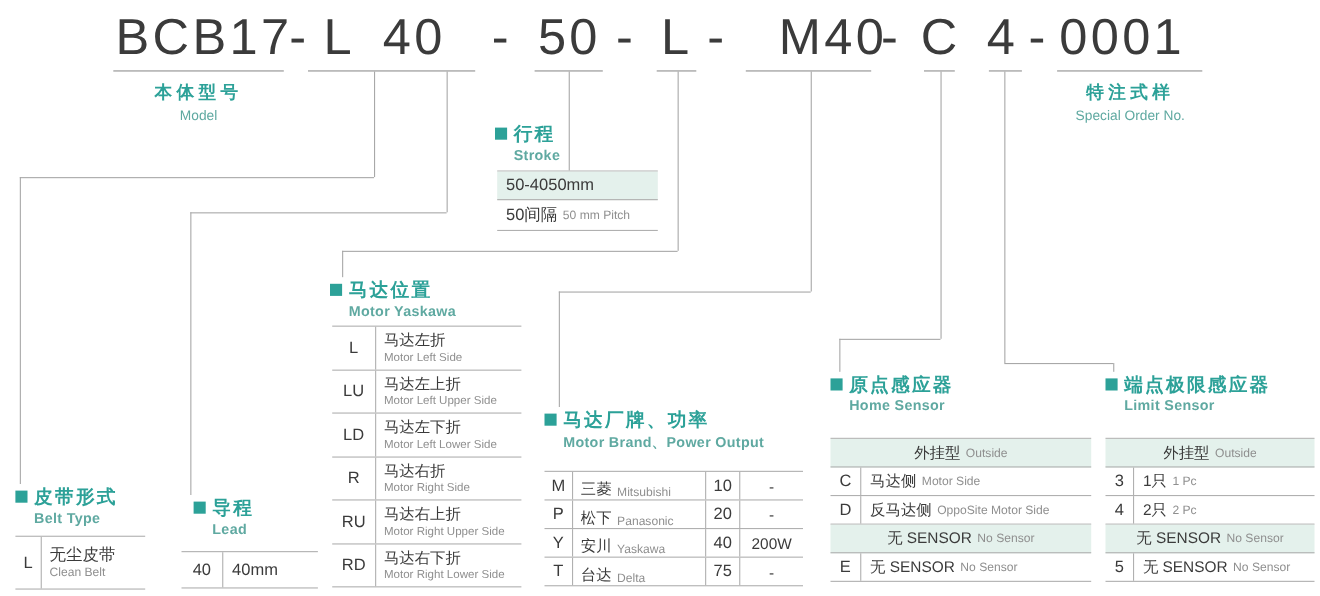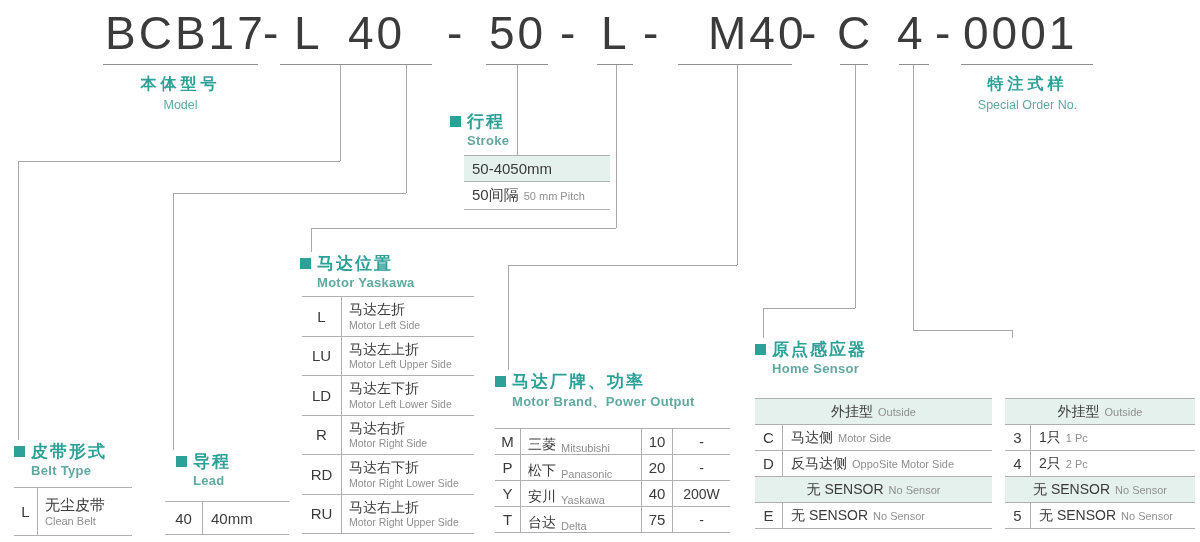--- a/index.html
+++ b/index.html
@@ -113,21 +113,21 @@
     <div class="en-c">Special Order No.</div>
   </div>
 
   <div class="sec-head" style="left:450px;top:110px">
     <div class="zh-line">
         <span class="sq"></span>
         <span>行程</span>
       </div>
     <div class="en-line">Stroke</div>
   </div>
-  <div class="tbl" style="left:464px;top:155px;width:146px">
+  <div class="tbl" style="left:452px;top:155px;width:146px">
     <div class="row shaded" style="height:26px">
       <div class="val-cell-left">50-4050mm</div>
     </div>
     <div class="row" style="height:28px">
       <div class="desc-inline">
         <span class="zh-inline" style="font-size:15px">50间隔</span>
         <span class="en-inline">50 mm Pitch</span>
       </div>
     </div>
   </div>
@@ -162,31 +162,31 @@
       </div>
     </div>
     <div class="row" style="height:39.5px">
       <div class="code-cell" style="width:40px">R</div>
       <div class="desc-cell">
         <span class="zh-txt">马达右折</span>
         <span class="en-txt">Motor Right Side</span>
       </div>
     </div>
     <div class="row" style="height:39.5px">
+      <div class="code-cell" style="width:40px">RU</div>
+      <div class="desc-cell">
+        <span class="zh-txt">马达右上折</span>
+        <span class="en-txt">Motor Right Upper Side</span>
+      </div>
+    </div>
+    <div class="row" style="height:39.5px">
       <div class="code-cell" style="width:40px">RD</div>
       <div class="desc-cell">
         <span class="zh-txt">马达右下折</span>
         <span class="en-txt">Motor Right Lower Side</span>
-      </div>
-    </div>
-    <div class="row" style="height:39.5px">
-      <div class="code-cell" style="width:40px">RU</div>
-      <div class="desc-cell">
-        <span class="zh-txt">马达右上折</span>
-        <span class="en-txt">Motor Right Upper Side</span>
       </div>
     </div>
   </div>
 
   <div class="sec-head" style="left:14px;top:440px">
     <div class="zh-line">
         <span class="sq"></span>
         <span>皮带形式</span>
       </div>
     <div class="en-line">Belt Type</div>
@@ -297,20 +297,27 @@
     </div>
     <div class="row" style="height:26px">
       <div class="code-cell" style="width:28px">E</div>
       <div class="desc-inline">
         <span class="zh-inline">无 SENSOR</span>
         <span class="en-inline">No Sensor</span>
       </div>
     </div>
   </div>
 
+  <div class="sec-head" style="left:1005px;top:338px">
+    <div class="zh-line">
+        <span class="sq"></span>
+        <span>端点极限感应器</span>
+      </div>
+    <div class="en-line">Limit Sensor</div>
+  </div>
   <div class="tbl" style="left:1005px;top:398px;width:190px">
     <div class="row shaded band" style="height:26px;align-items:center">
       <div class="desc-inline">
         <span class="zh-inline">外挂型</span>
         <span class="en-inline">Outside</span>
       </div>
     </div>
     <div class="row" style="height:26px">
       <div class="code-cell" style="width:26px">3</div>
       <div class="desc-inline">

